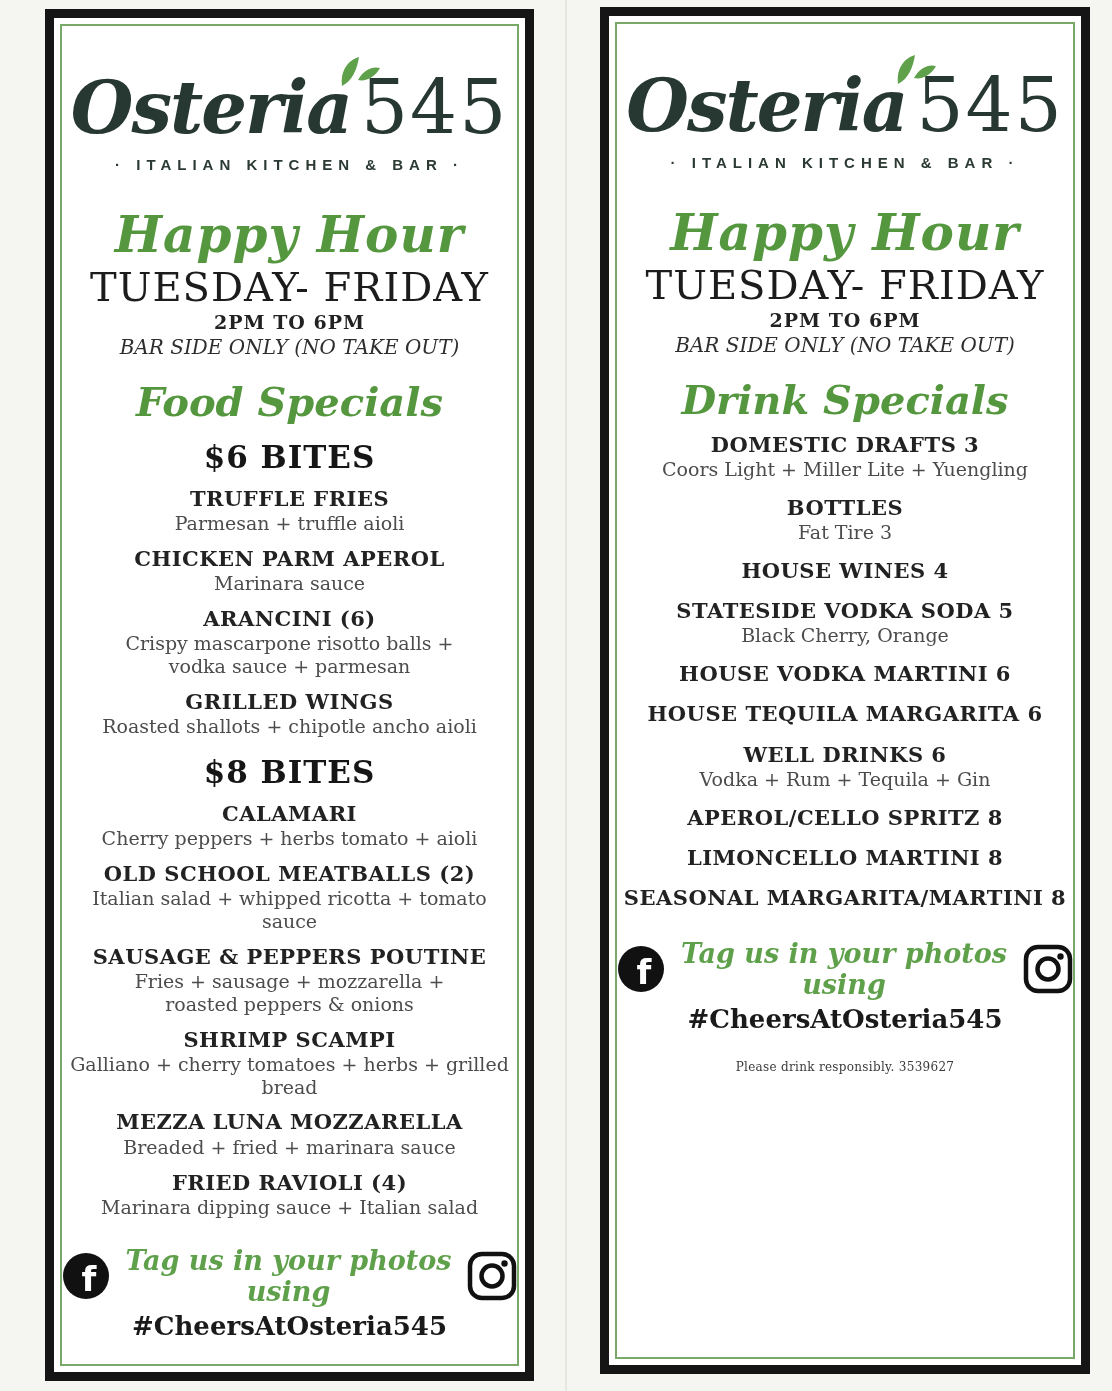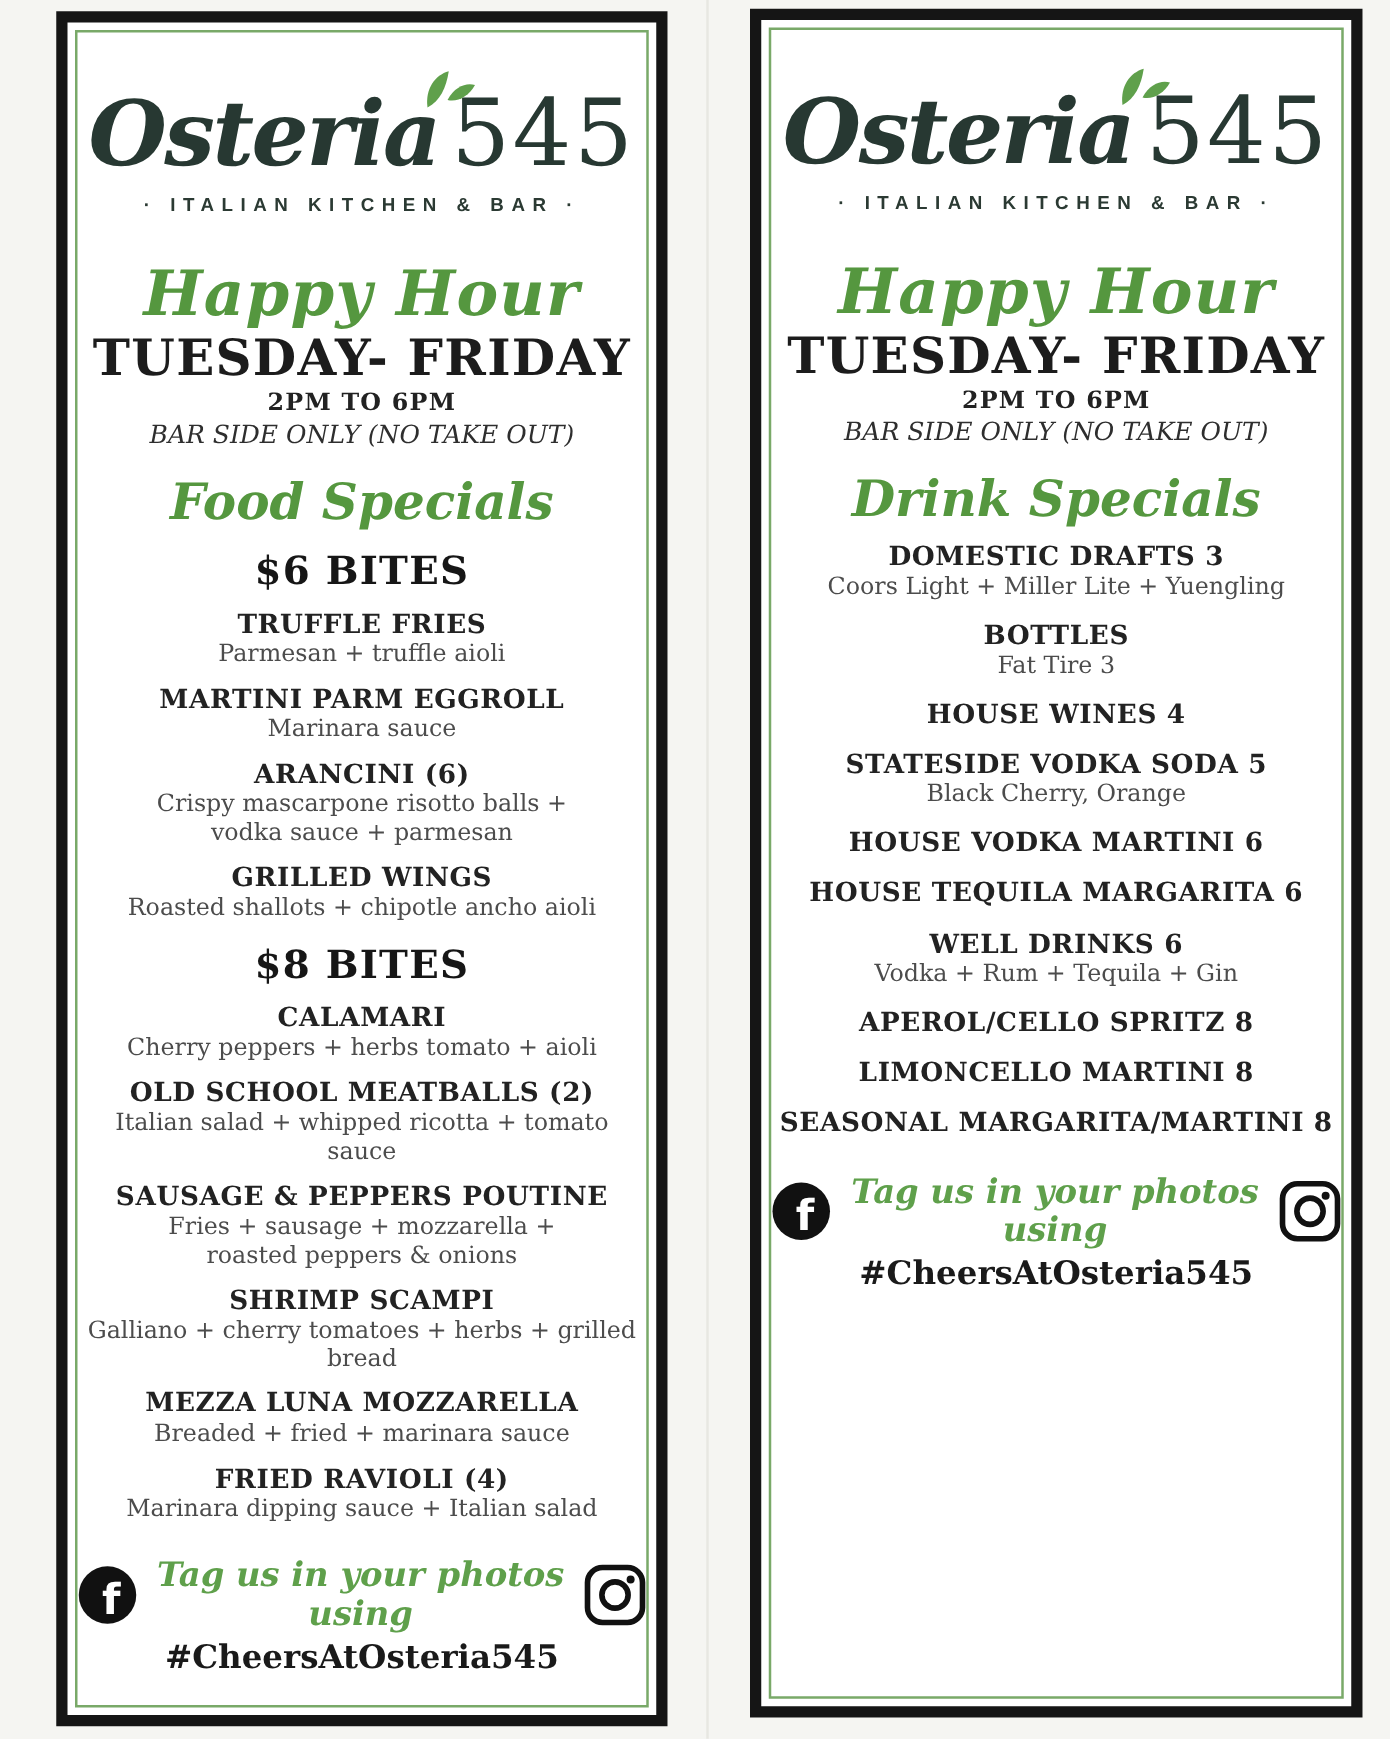--- a/index.html
+++ b/index.html
@@ -40,21 +40,21 @@
   .logo-leaves { position:absolute; top:-14px; right:128px; }
   .brand-tagline {
     margin-top:12px; font-family:"Liberation Sans", sans-serif;
     font-size:15px; font-weight:bold; letter-spacing:6px; color:#2b3a33;
   }
   .hh-title {
     margin-top:36px; font-size:50px; font-style:italic; font-weight:bold;
     color:#55973f; letter-spacing:1px; line-height:1.05;
   }
   .sched-days {
-    margin-top:4px; font-size:40px; font-weight:bold; color:#1c1c1c;
+    margin-top:4px; font-size:40px; font-weight:normal; color:#1c1c1c;
     letter-spacing:1px; line-height:1.05;
   }
   .sched-hours { margin-top:3px; font-size:19px; font-weight:bold; color:#222; letter-spacing:1px; }
   .sched-note  { margin-top:2px; font-size:20px; font-style:italic; color:#2e2e2e; }
   
   .section-script {
     margin-top:22px; font-size:40px; font-style:italic; font-weight:bold;
     color:#55973f; line-height:1.05;
   }
   
@@ -112,21 +112,21 @@
 
     <div class="section-script">Food Specials</div>
 
     <div>
       <div class="group-heading">$6 BITES</div>
       <div class="item">
         <div class="item-name">TRUFFLE FRIES</div>
         <div class="item-desc">Parmesan + truffle aioli</div>
       </div>
       <div class="item">
-        <div class="item-name">MARTINI PARM EGGROLL</div>
+        <div class="item-name">CHICKEN PARM APEROL</div>
         <div class="item-desc">Marinara sauce</div>
       </div>
       <div class="item">
         <div class="item-name">ARANCINI (6)</div>
         <div class="item-desc">Crispy mascarpone risotto balls +
 vodka sauce + parmesan</div>
       </div>
       <div class="item">
         <div class="item-name">GRILLED WINGS</div>
         <div class="item-desc">Roasted shallots + chipotle ancho aioli</div>
@@ -258,15 +258,16 @@
       <span class="icon-wrap">
         <svg width="50" height="50" viewBox="0 0 50 50">
           <rect x="3" y="3" width="44" height="44" rx="12" fill="none" stroke="#111111" stroke-width="4.5"></rect>
           <circle cx="25" cy="25" r="10.5" fill="none" stroke="#111111" stroke-width="4.5"></circle>
           <circle cx="37.5" cy="12.5" r="3.2" fill="#111111"></circle>
         </svg>
       </span>
     </div>
     <div class="hashtag">#CheersAtOsteria545</div>
 
+    <div class="fine-print">Please drink responsibly. 3539627</div>
 
   </div>
 </div>
 
 </body></html>

